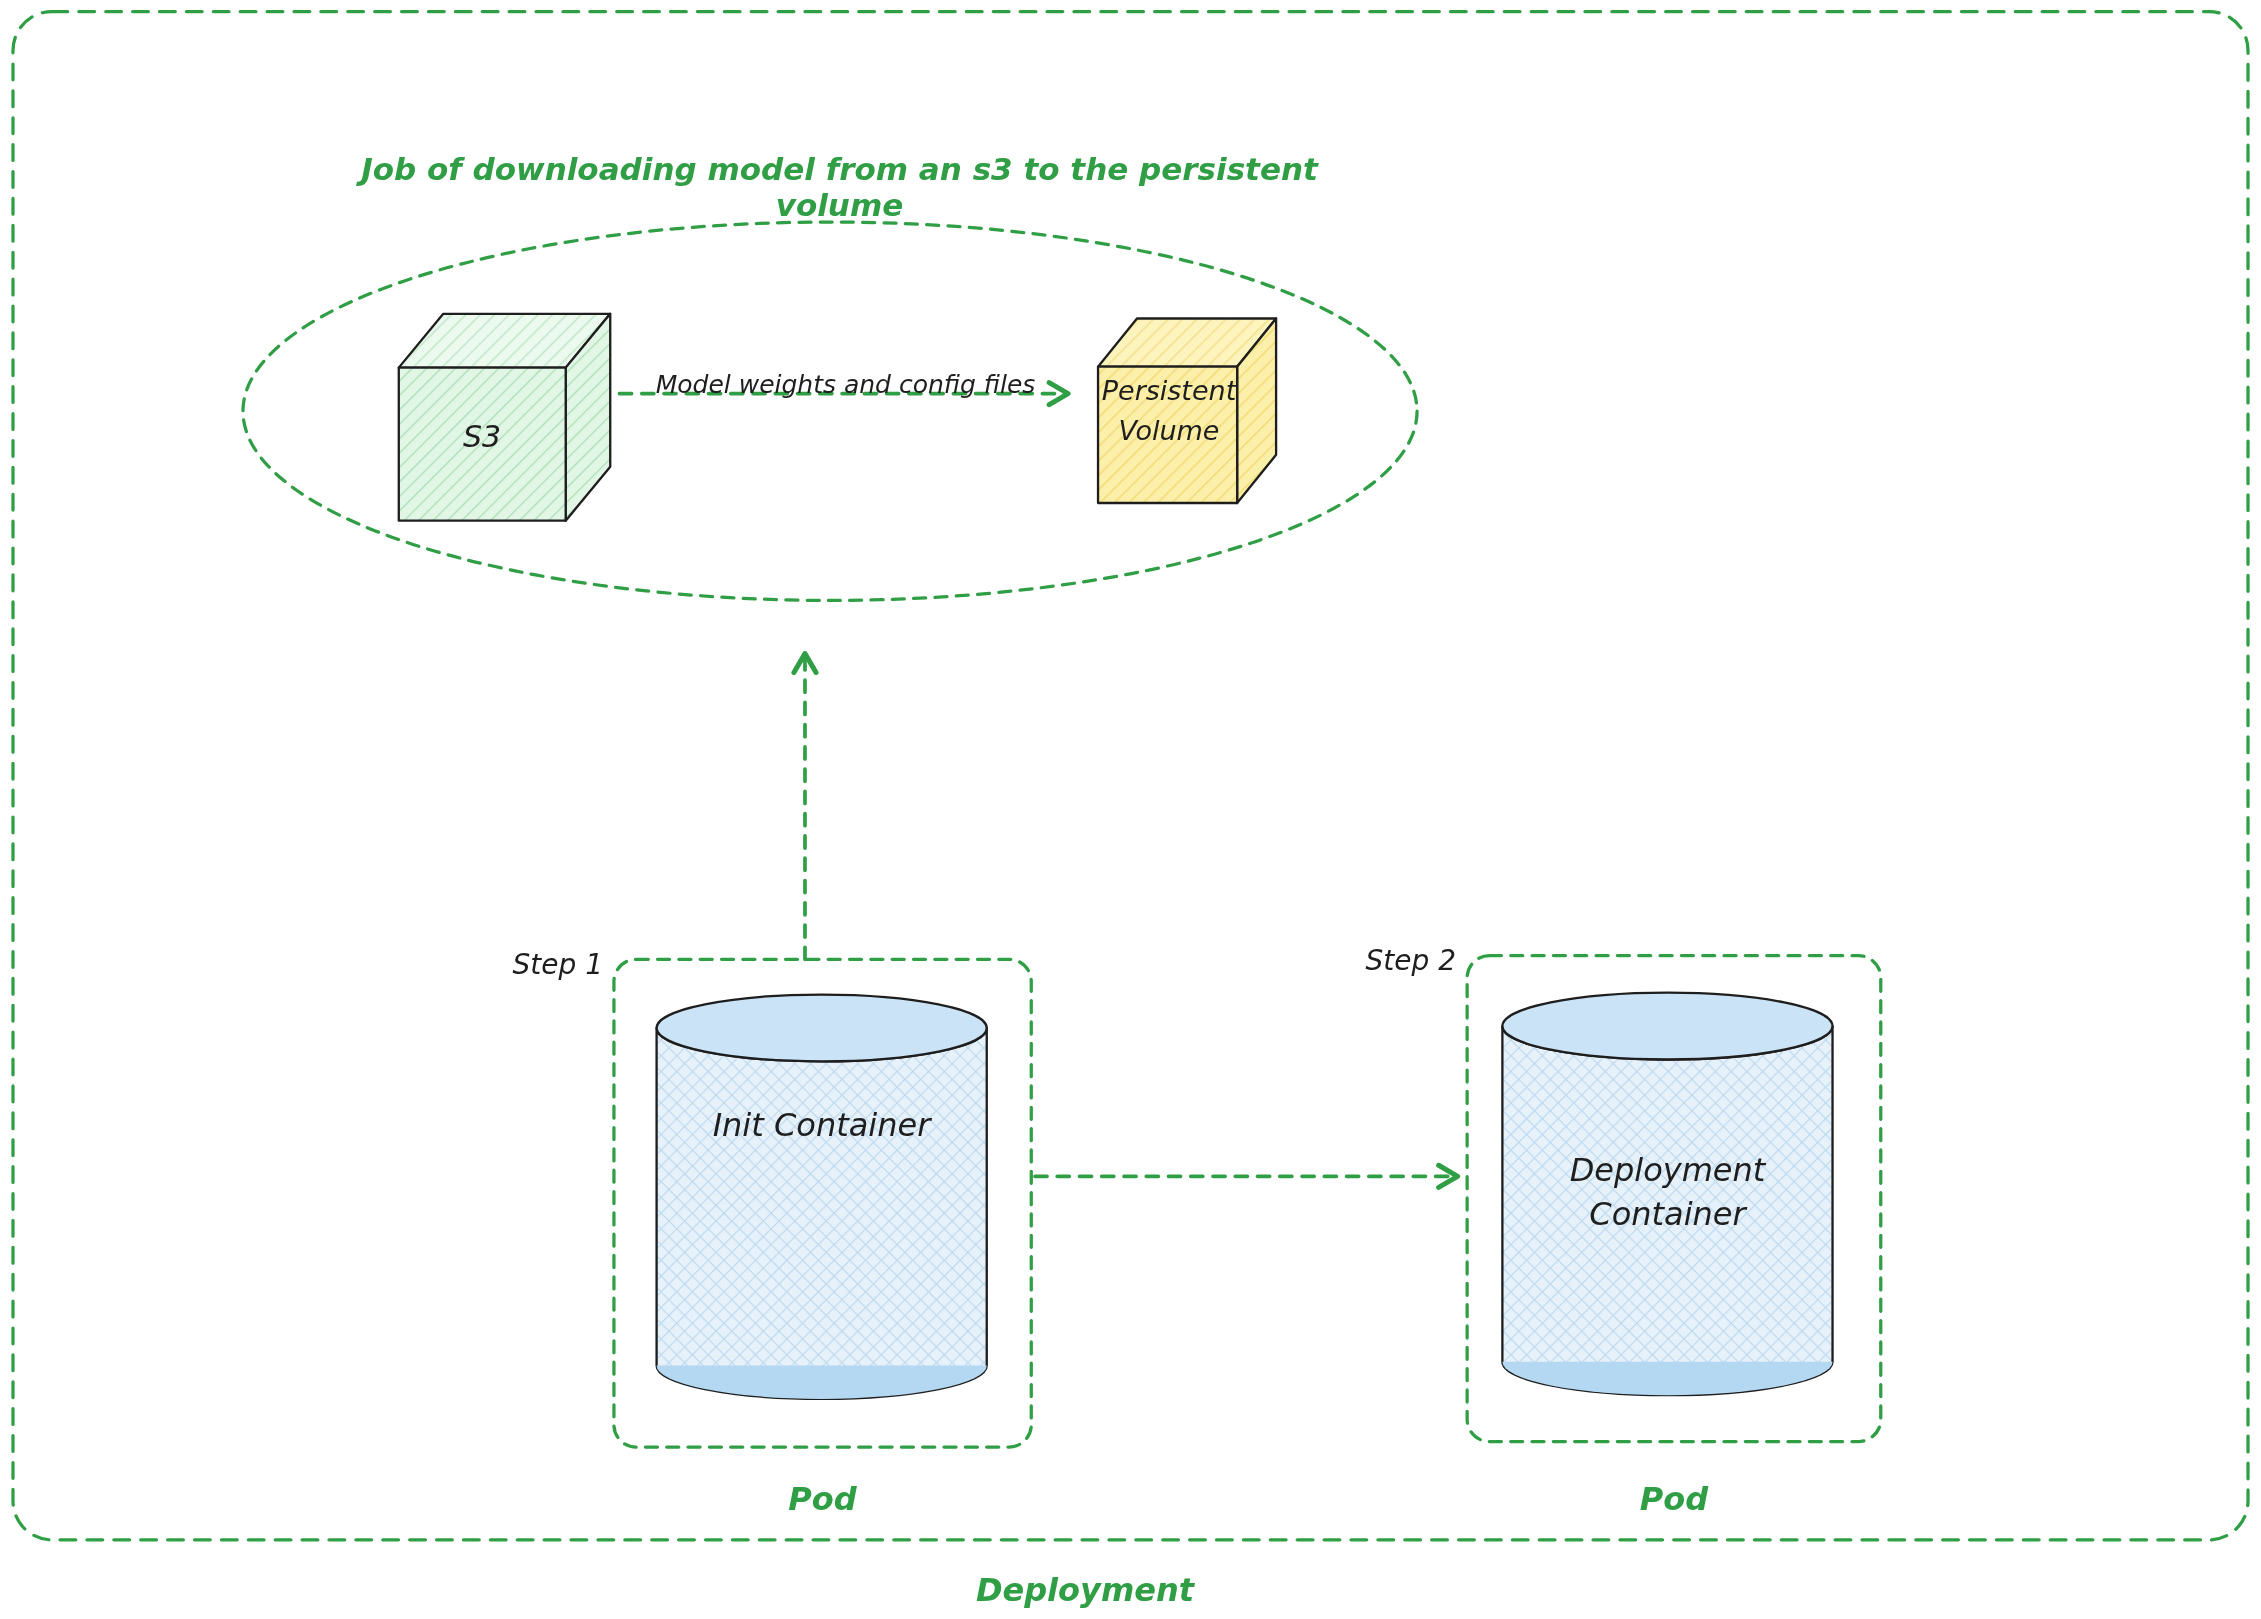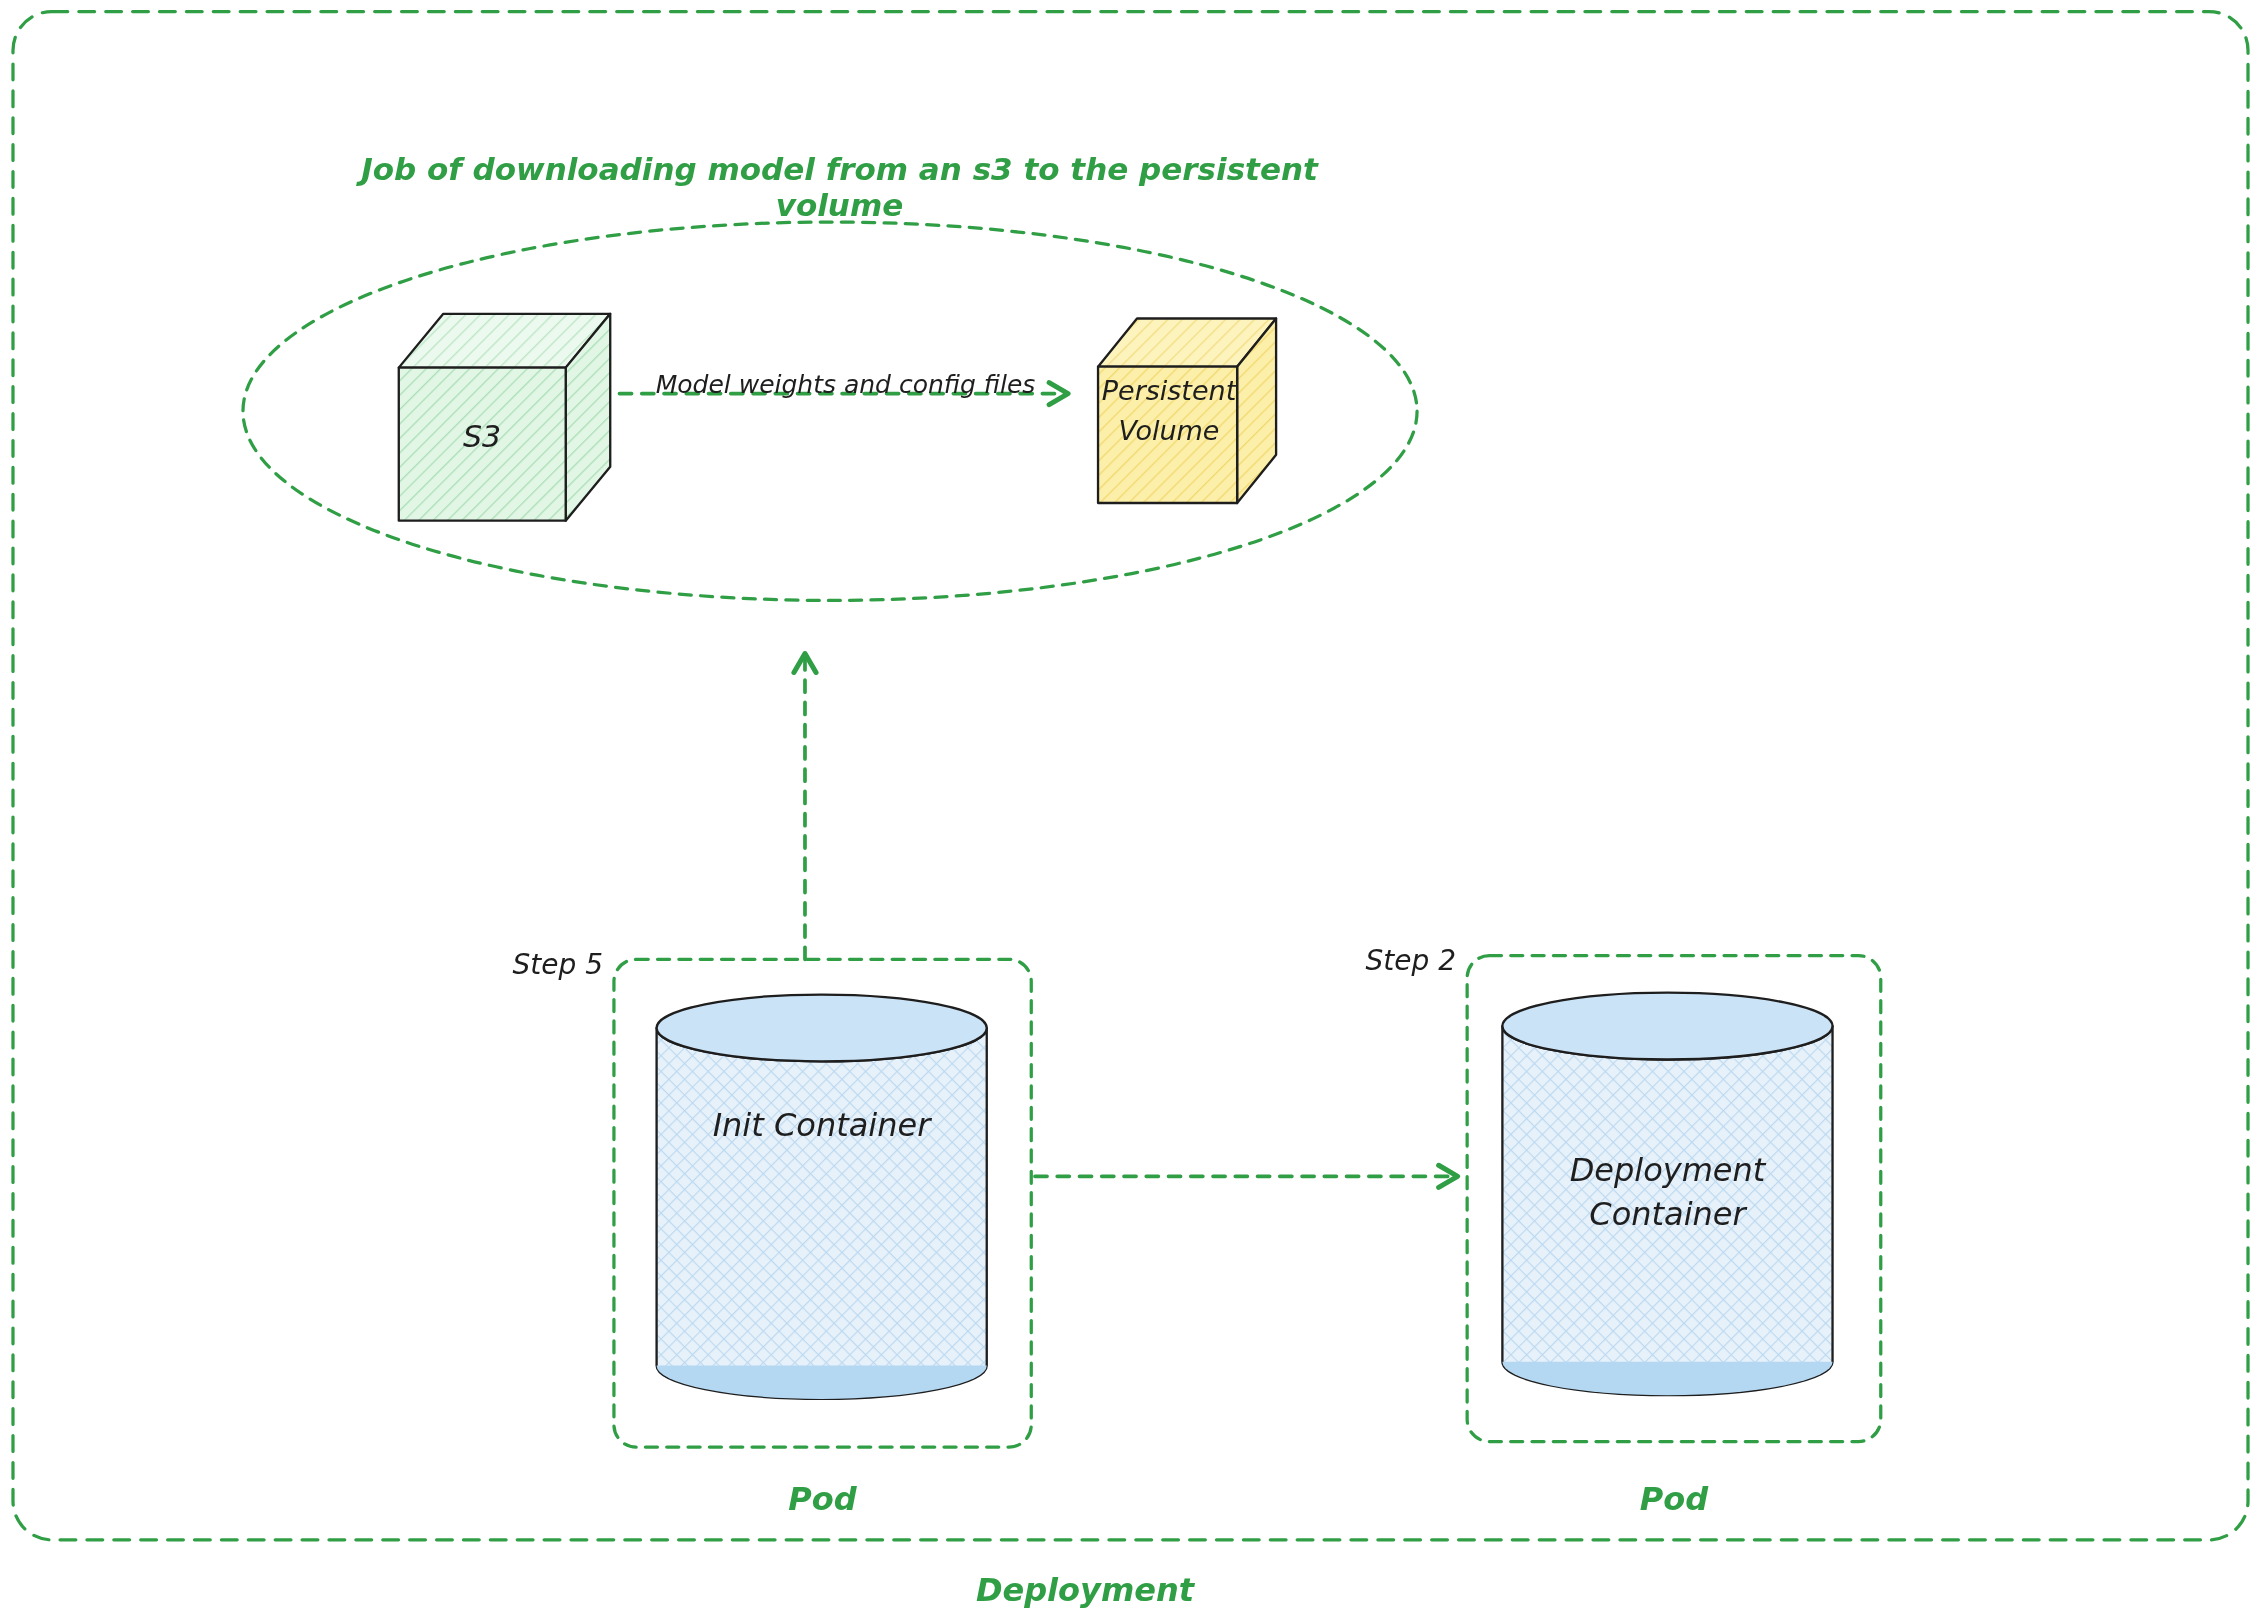--- a/index.html
+++ b/index.html
@@ -119,21 +119,21 @@
   <div class="lbl diagram-title green-text center">Job of downloading model from an s3 to the persistent volume</div>
 
   <div class="lbl s3-label ink-text center">S3</div>
 
   <div class="lbl arrow1-label ink-text center">Model weights and config files</div>
 
   <div class="lbl pv-label ink-text center">Persistent
 Volume</div>
 
 
-  <div class="lbl step1-label ink-text right">Step 5</div>
+  <div class="lbl step1-label ink-text right">Step 1</div>
 
   <div class="lbl step2-label ink-text right">Step 2</div>
 
   <div class="lbl init-label ink-text center">Init Container</div>
 
   <div class="lbl deploy-label ink-text center">Deployment
 Container</div>
 
   <div class="lbl pod1-label green-text center">Pod</div>
 

